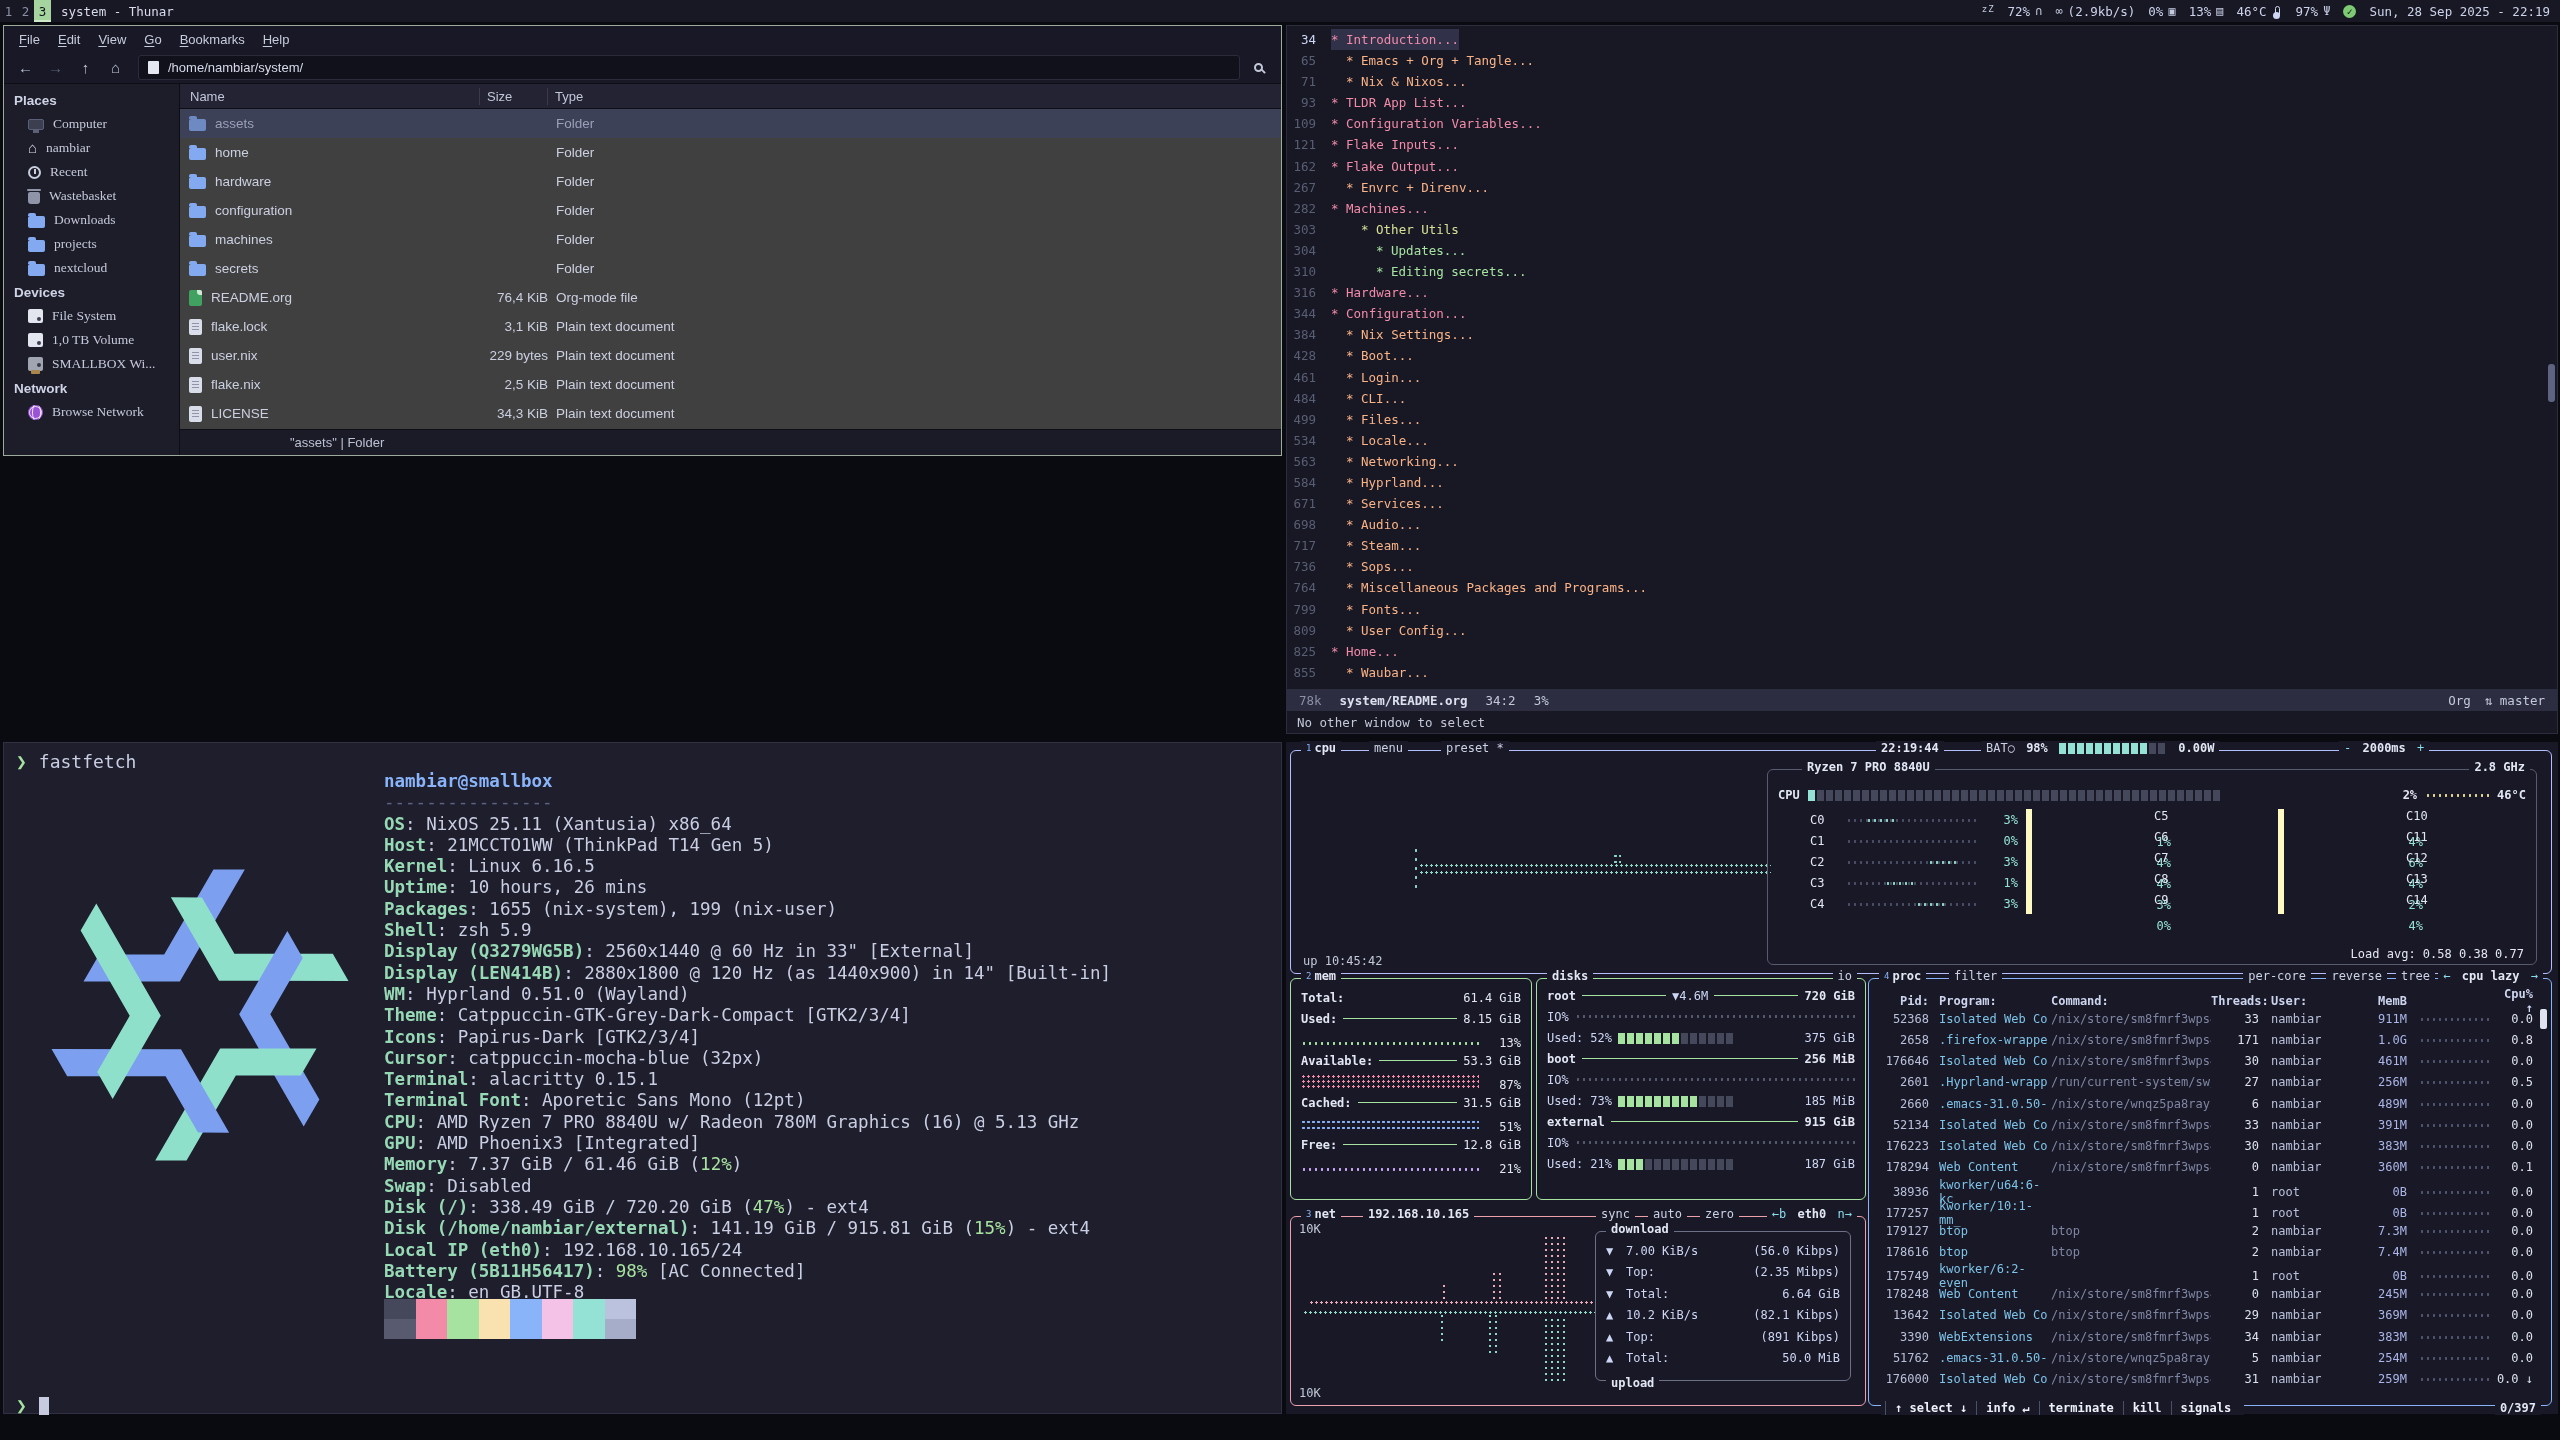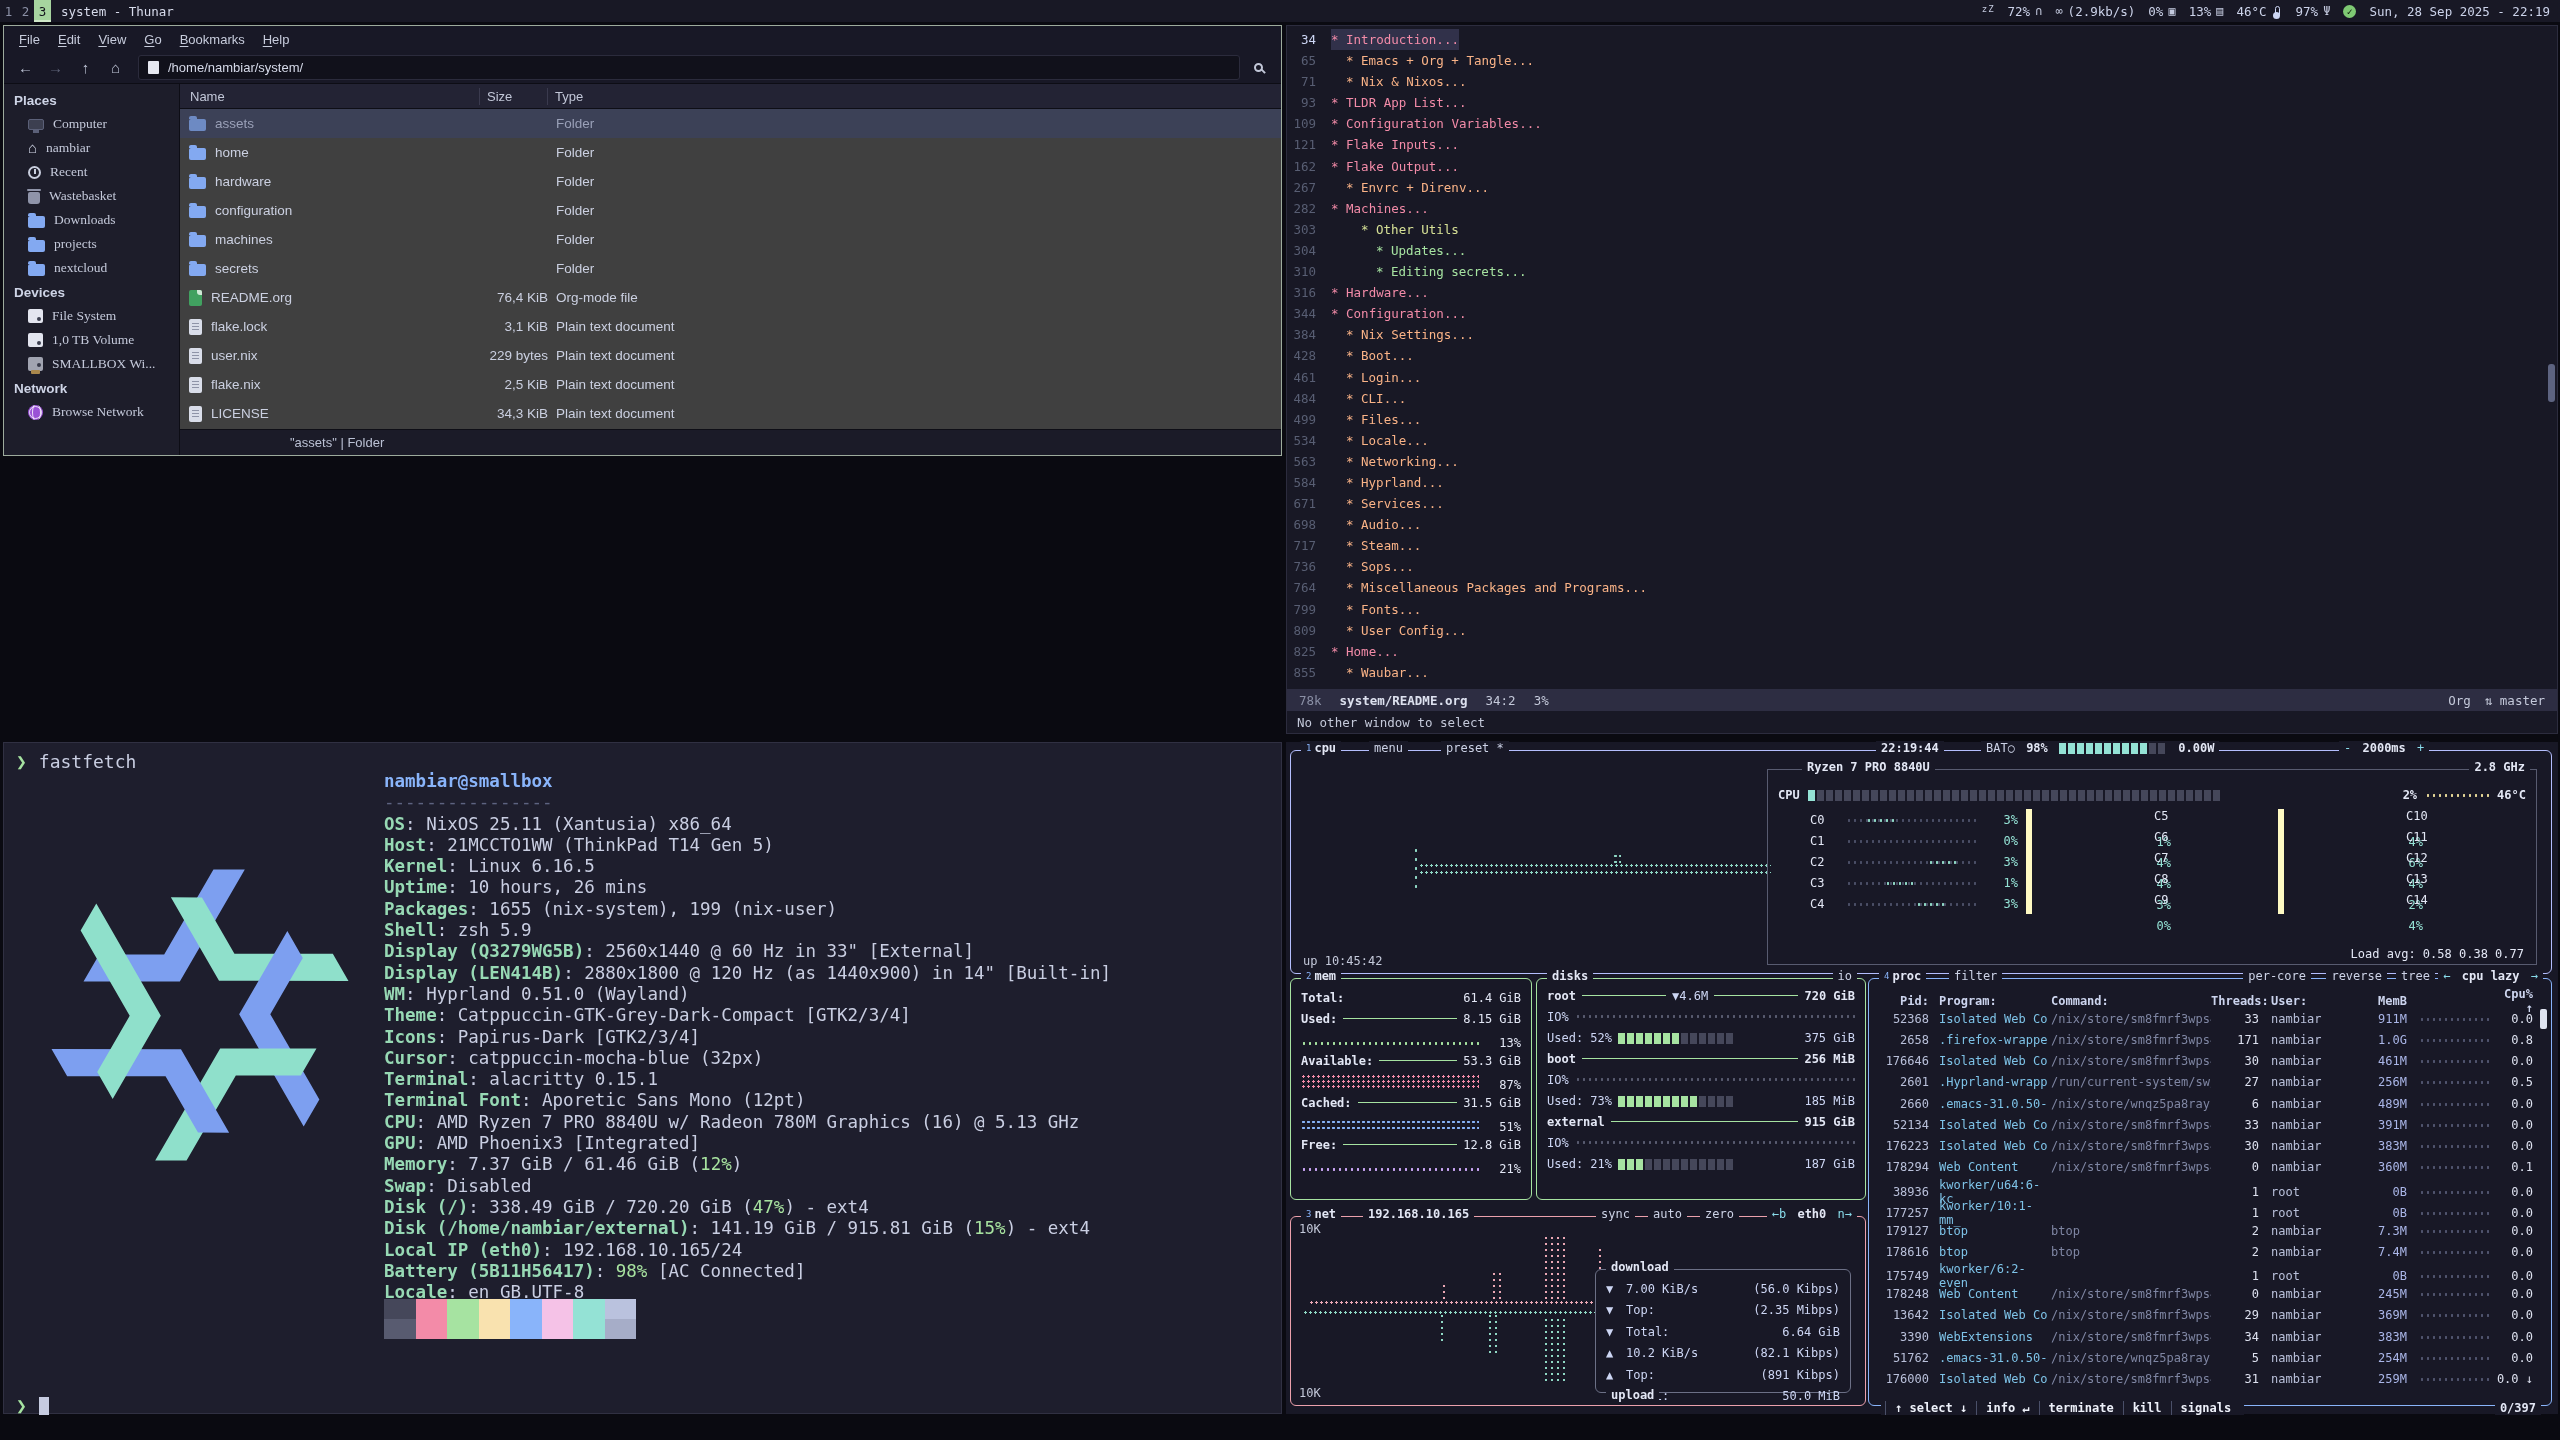--- a/index.html
+++ b/index.html
@@ -126,21 +126,21 @@
   .blk{display:inline-block;width:7px;height:11px;margin-right:2px;background:var(--sur1);vertical-align:middle;}
   .blk.on{background:var(--teal);}
   .blk.g{background:var(--green);}
 
   
   .cpu-box{left:4px;top:8px;width:1262px;height:224px;border-color:var(--lav);}
   .cpu-graph{position:absolute;left:128px;top:110px;width:352px;height:15px;--c:#8fd8c5;background-size:5px 7px;}
   .cpu-gcol1{position:absolute;left:122px;top:96px;width:6px;height:44px;--c:#8fd8c5;background-size:6px 9px;}
   .cpu-gcol2{position:absolute;left:322px;top:102px;width:8px;height:12px;--c:#8fd8c5;background-size:5px 6px;}
   .uptime{position:absolute;left:12px;bottom:5px;color:#c4c9da;}
-  .ryzen{position:absolute;right:14px;top:18px;width:770px;height:196px;border:1px solid #585b70;border-radius:0;}
+  .ryzen{position:absolute;right:14px;top:18px;width:770px;height:196px;border:1px solid #585b70;border-radius:6px;}
   .cpurow{display:flex;align-items:center;margin:14px 10px 4px;gap:8px;height:21px;}
   .coregrid{display:grid;grid-template-columns:1fr 1fr 1fr;margin:3px 6px 0;}
   .core{display:flex;align-items:center;height:21px;gap:6px;padding:0 8px;}
   .core + .core{}
   .core-c2,.core-c1{border-left:6px solid #fef9c3;flex-direction:column;}
   .cname{width:30px;color:#e3e7f5;margin-left:28px;}
   .cgraph{flex:1;height:8px;position:relative;}
   .cgraph .seg{position:absolute;top:0;height:8px;--c:#8fd8c5;}
   .cpct{width:32px;text-align:right;color:var(--teal);}
   .loadavg{position:absolute;right:12px;bottom:3px;color:#e3e7f5;}
@@ -161,21 +161,21 @@
   .disk-in{padding:6px 10px 0;}
   .drow{display:flex;align-items:center;height:21px;gap:6px;}
   .dline{flex:1;border-top:1px solid var(--green);}
   .dio{width:280px;height:7px;--c:#585b70;}
   .dused{display:flex;align-items:center;height:21px;gap:6px;}
 
   
   .net-box{left:4px;top:474px;width:576px;height:190px;border-color:var(--maroon);}
   .scale{position:absolute;left:8px;color:#c4c9da;}
   .netline{position:absolute;height:7px;}
-  .dl-box{position:absolute;right:14px;top:14px;width:256px;height:124px;border:1px solid var(--ov);border-radius:6px;background:#181826;margin-top:38px;}
+  .dl-box{position:absolute;right:14px;top:14px;width:256px;height:150px;border:1px solid var(--ov);border-radius:6px;background:#181826;}
   .nstat{display:flex;align-items:center;height:21.5px;padding:0 10px;gap:8px;}
   .nstat .arrow{width:12px;}
   .nstat .nv{margin-left:auto;}
   .ncol{position:absolute;background-size:6px 6px;}
 
   
   .proc-box{left:582px;top:236px;width:684px;height:428px;border-color:var(--blue);}
   .pgrid{display:grid;grid-template-columns:54px 122px 1fr 48px 92px 56px 84px 42px;align-items:center;height:21.2px;padding:0 18px 0 6px;}
   .phead{margin-top:8px;font-weight:bold;color:#ccd4ee;}
   .c-pid{text-align:right;color:#b9c0da;}

